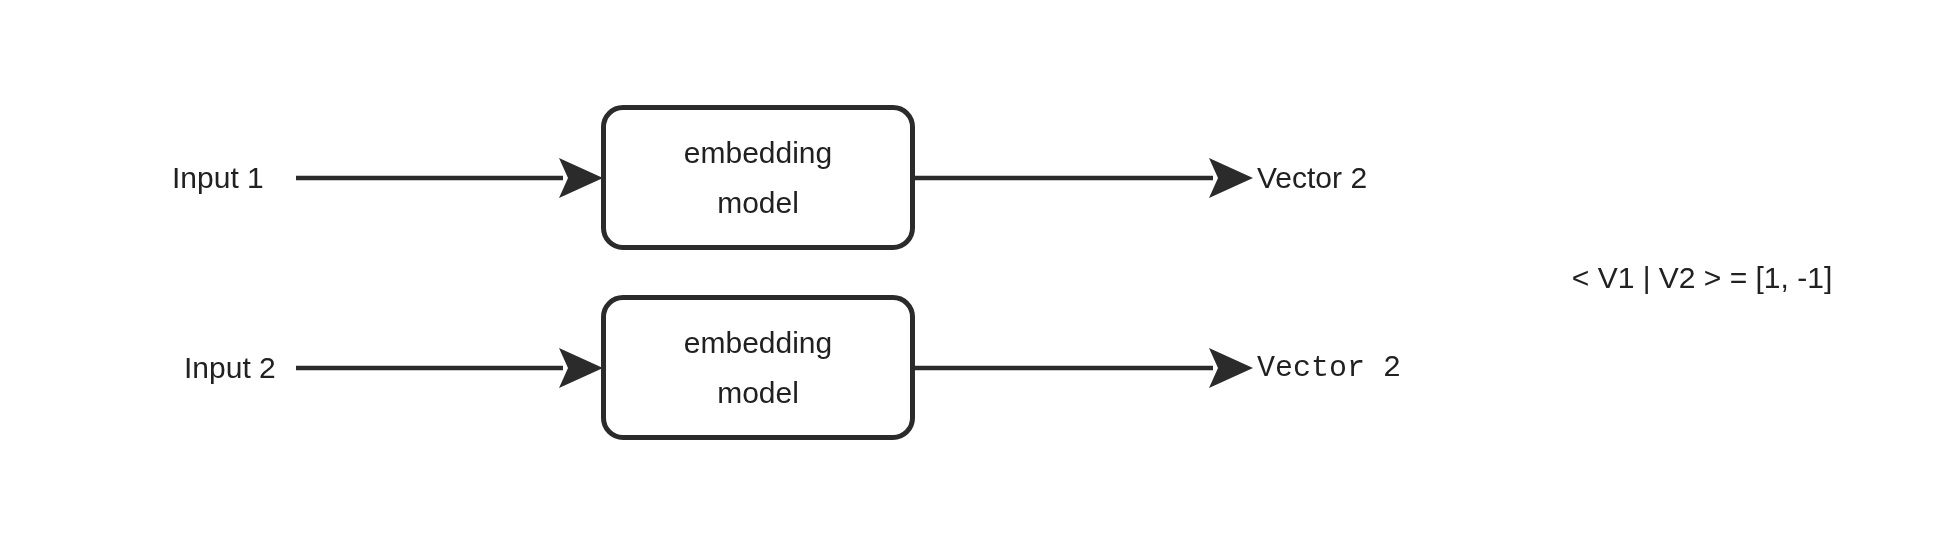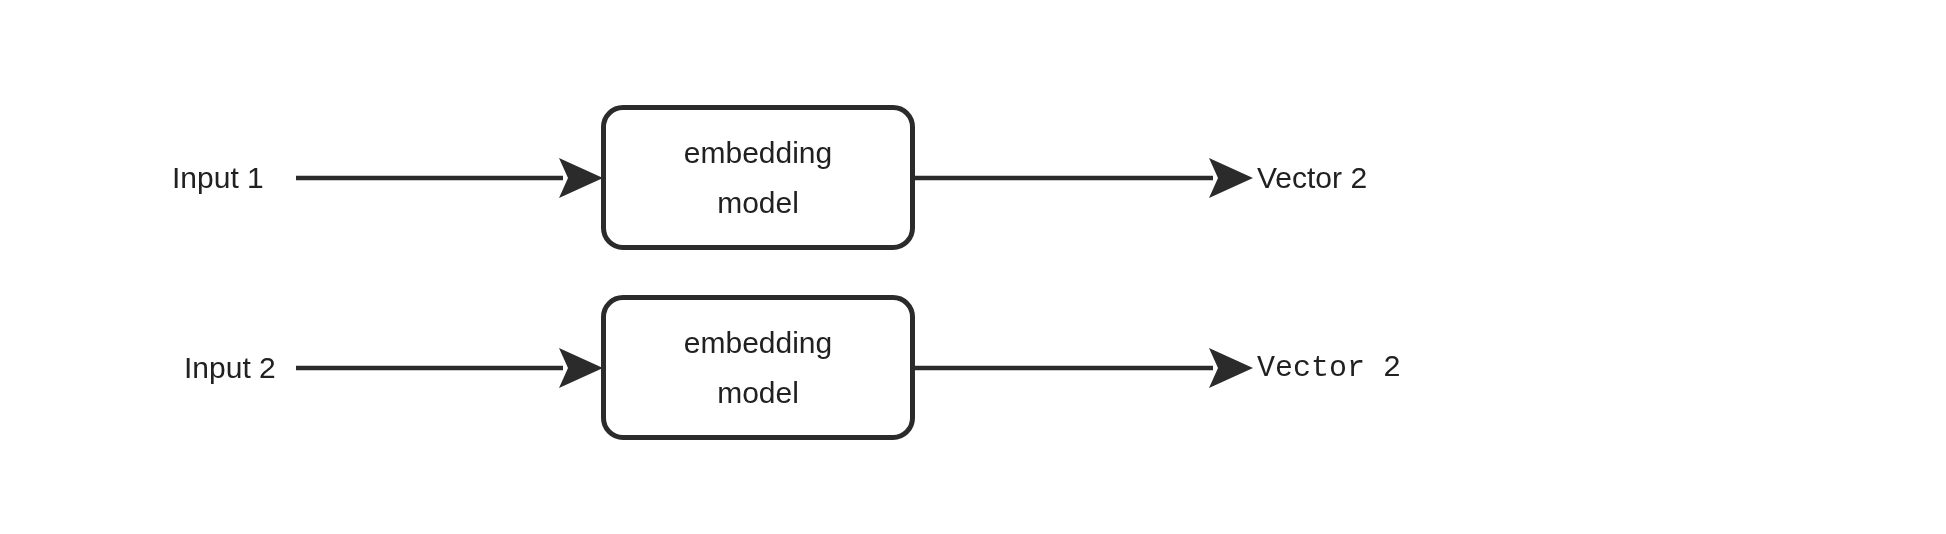--- a/index.html
+++ b/index.html
@@ -91,14 +91,15 @@
     <span class="node-label">embedding model</span>
   </div>
 
   <svg class="arrow" style="left:915px; top:346px;" width="338" height="44" viewBox="0 0 338 44">
     <line x1="0" y1="22" x2="298" y2="22" stroke="currentColor" stroke-width="4.5"></line>
     <polygon points="294,2 338,22 294,42 303,22" fill="currentColor"></polygon>
   </svg>
 
   <div class="label" style="left:1257px; top:368px;font-family:Liberation Mono, monospace;">Vector 2</div>
 
+  <div class="annotation" style="left:1702px; top:278px;">&lt; V1 | V2 &gt; = [1, -1]</div>
 
 </div>
 
 </body></html>

